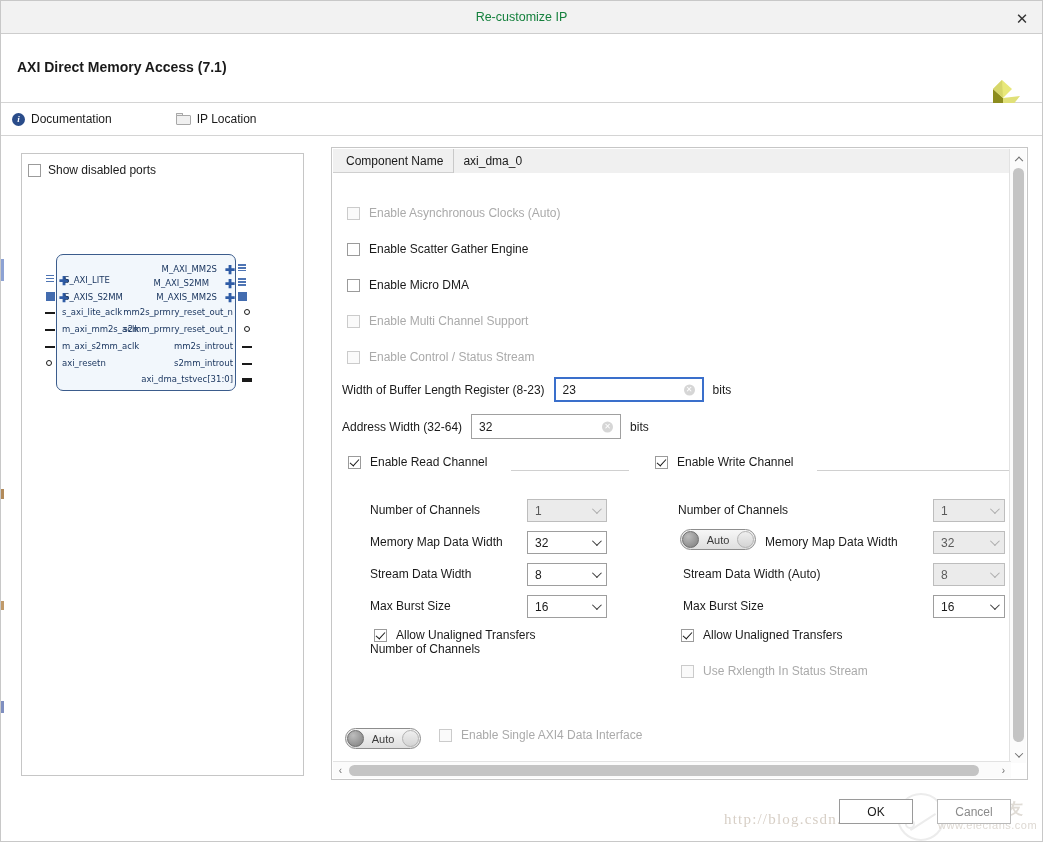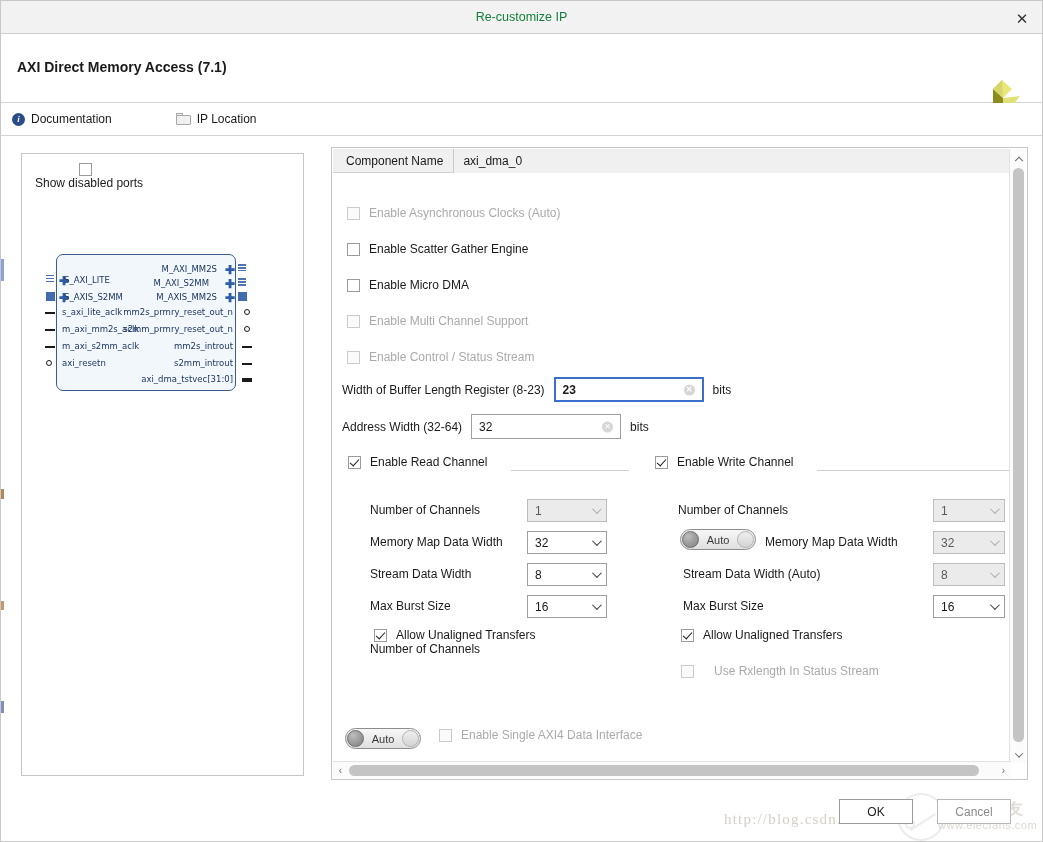--- a/index.html
+++ b/index.html
@@ -98,21 +98,20 @@
   .ports-panel {
     position: absolute; left: 20px; top: 152px;
     width: 283px; height: 623px;
     background: #ffffff;
     border: 1px solid #c6c6c6;
   }
   .show-disabled {
     position: absolute; left: 6px; top: 9px;
     display: flex; align-items: center;
     cursor: pointer;
-    flex-direction: column;
   }
   .show-disabled .lbl { margin-left: 7px; font-size: 12px; }
 
   .cb {
     width: 13px; height: 13px;
     border: 1px solid #9b9b9b;
     background: #ffffff;
     display: inline-block;
     position: relative;
     flex: 0 0 auto;
@@ -230,21 +229,21 @@
   .field-label { font-size: 12px; color: #1a1a1a; }
   .txtinput {
     position: relative;
     height: 25px;
     background: #ffffff;
     border: 1px solid #a0a0a0;
     display: flex; align-items: center;
     padding-left: 7px;
     font-size: 12px; color: #1a1a1a;
   }
-  .txtinput.focused { border: 2px solid #3a6fcb; font-weight: bold; }
+  .txtinput.focused { border: 2px solid #3a6fcb; }
   .clearx {
     position: absolute; right: 7px; top: 50%;
     transform: translateY(-50%);
     width: 11px; height: 11px; border-radius: 50%;
     background: #d6d6d6;
     display: flex; align-items: center; justify-content: center;
     font-size: 8px; color: #ffffff; line-height: 1;
     cursor: pointer;
   }
   .unit { margin-left: 9px; font-size: 12px; color: #1a1a1a; }
@@ -626,21 +625,21 @@
       <div class="dd" style="left:600px;top:422px;width:72px;">
         <span>16</span>
         <span class="caret"></span>
       </div>
 
       <div class="chk-row" style="left:348px;top:455px;">
         <span class="cb checked"></span>
         <span class="lbl">Allow Unaligned Transfers</span>
       </div>
 
-      <div class="chk-row dis" style="left:348px;top:491px;gap:11px;">
+      <div class="chk-row dis" style="left:348px;top:491px;">
         <span class="cb disabled"></span>
         <span class="lbl">Use Rxlength In Status Stream</span>
       </div>
 
       <div class="toggle" style="left:12px;top:555px;">
         <span class="knob-l"></span>
         <span class="knob-r"></span>
         <span class="tlbl">Auto</span>
       </div>
       <div class="chk-row dis" style="left:106px;top:555px;">

